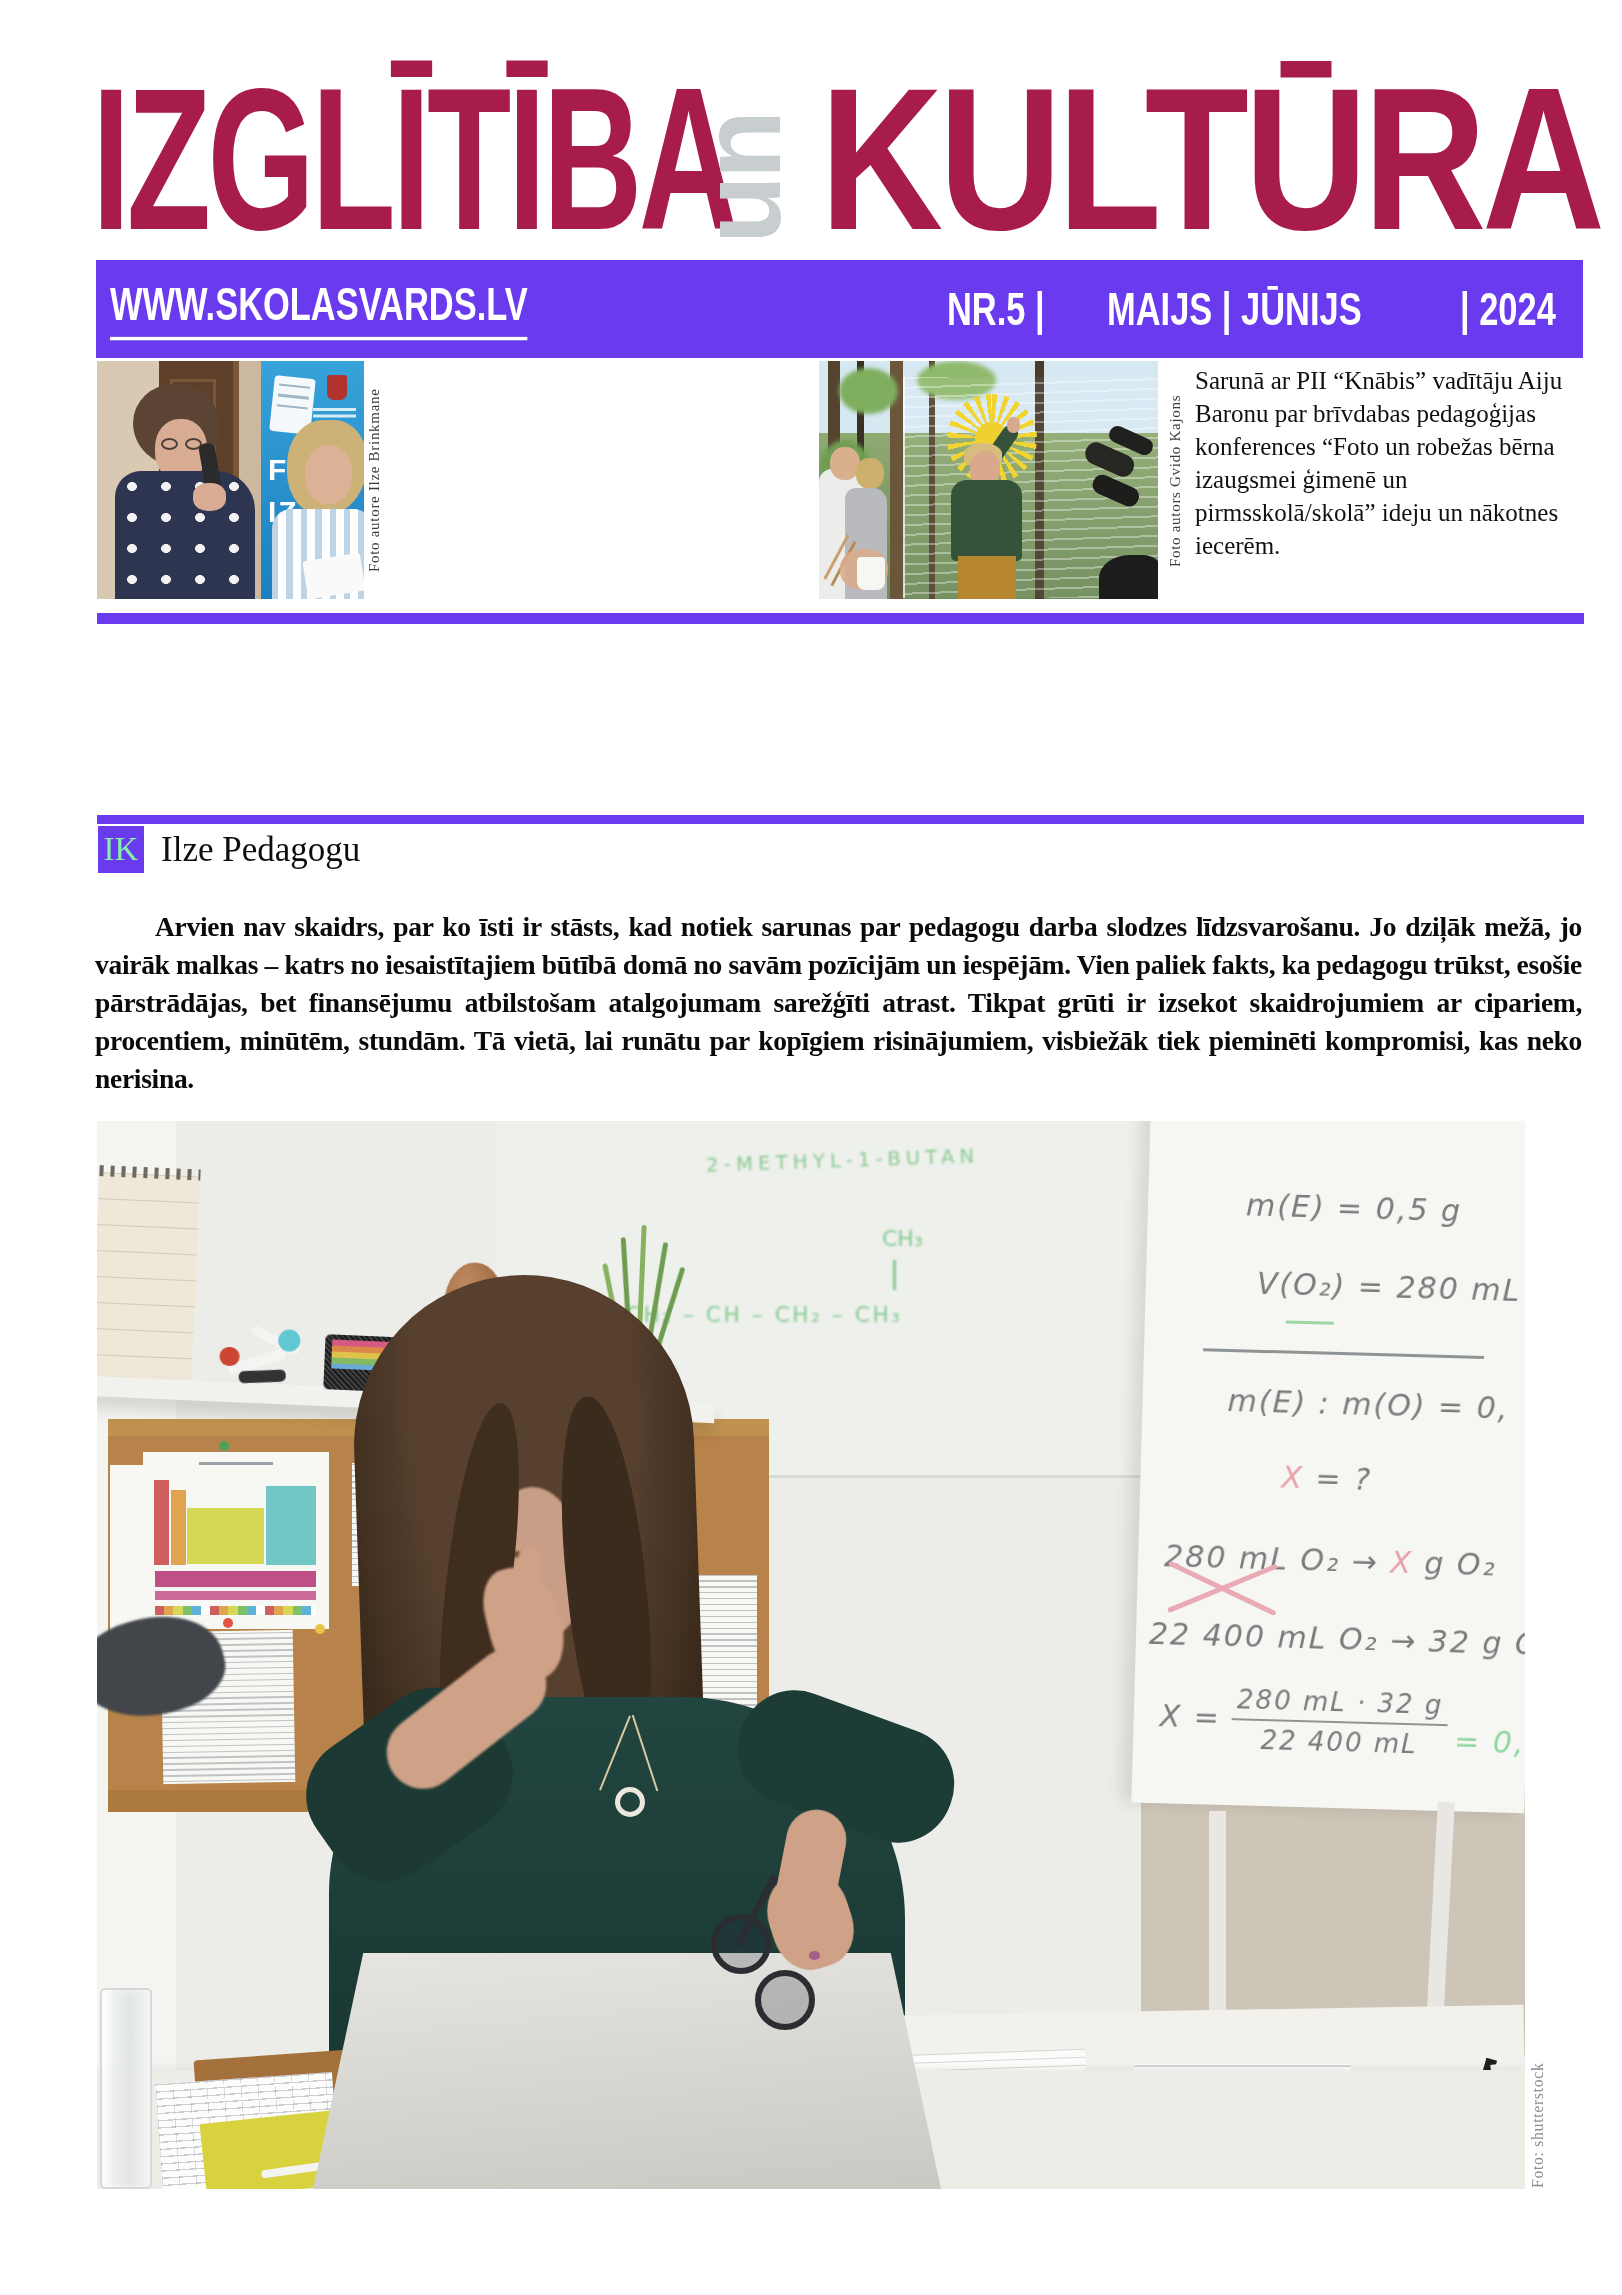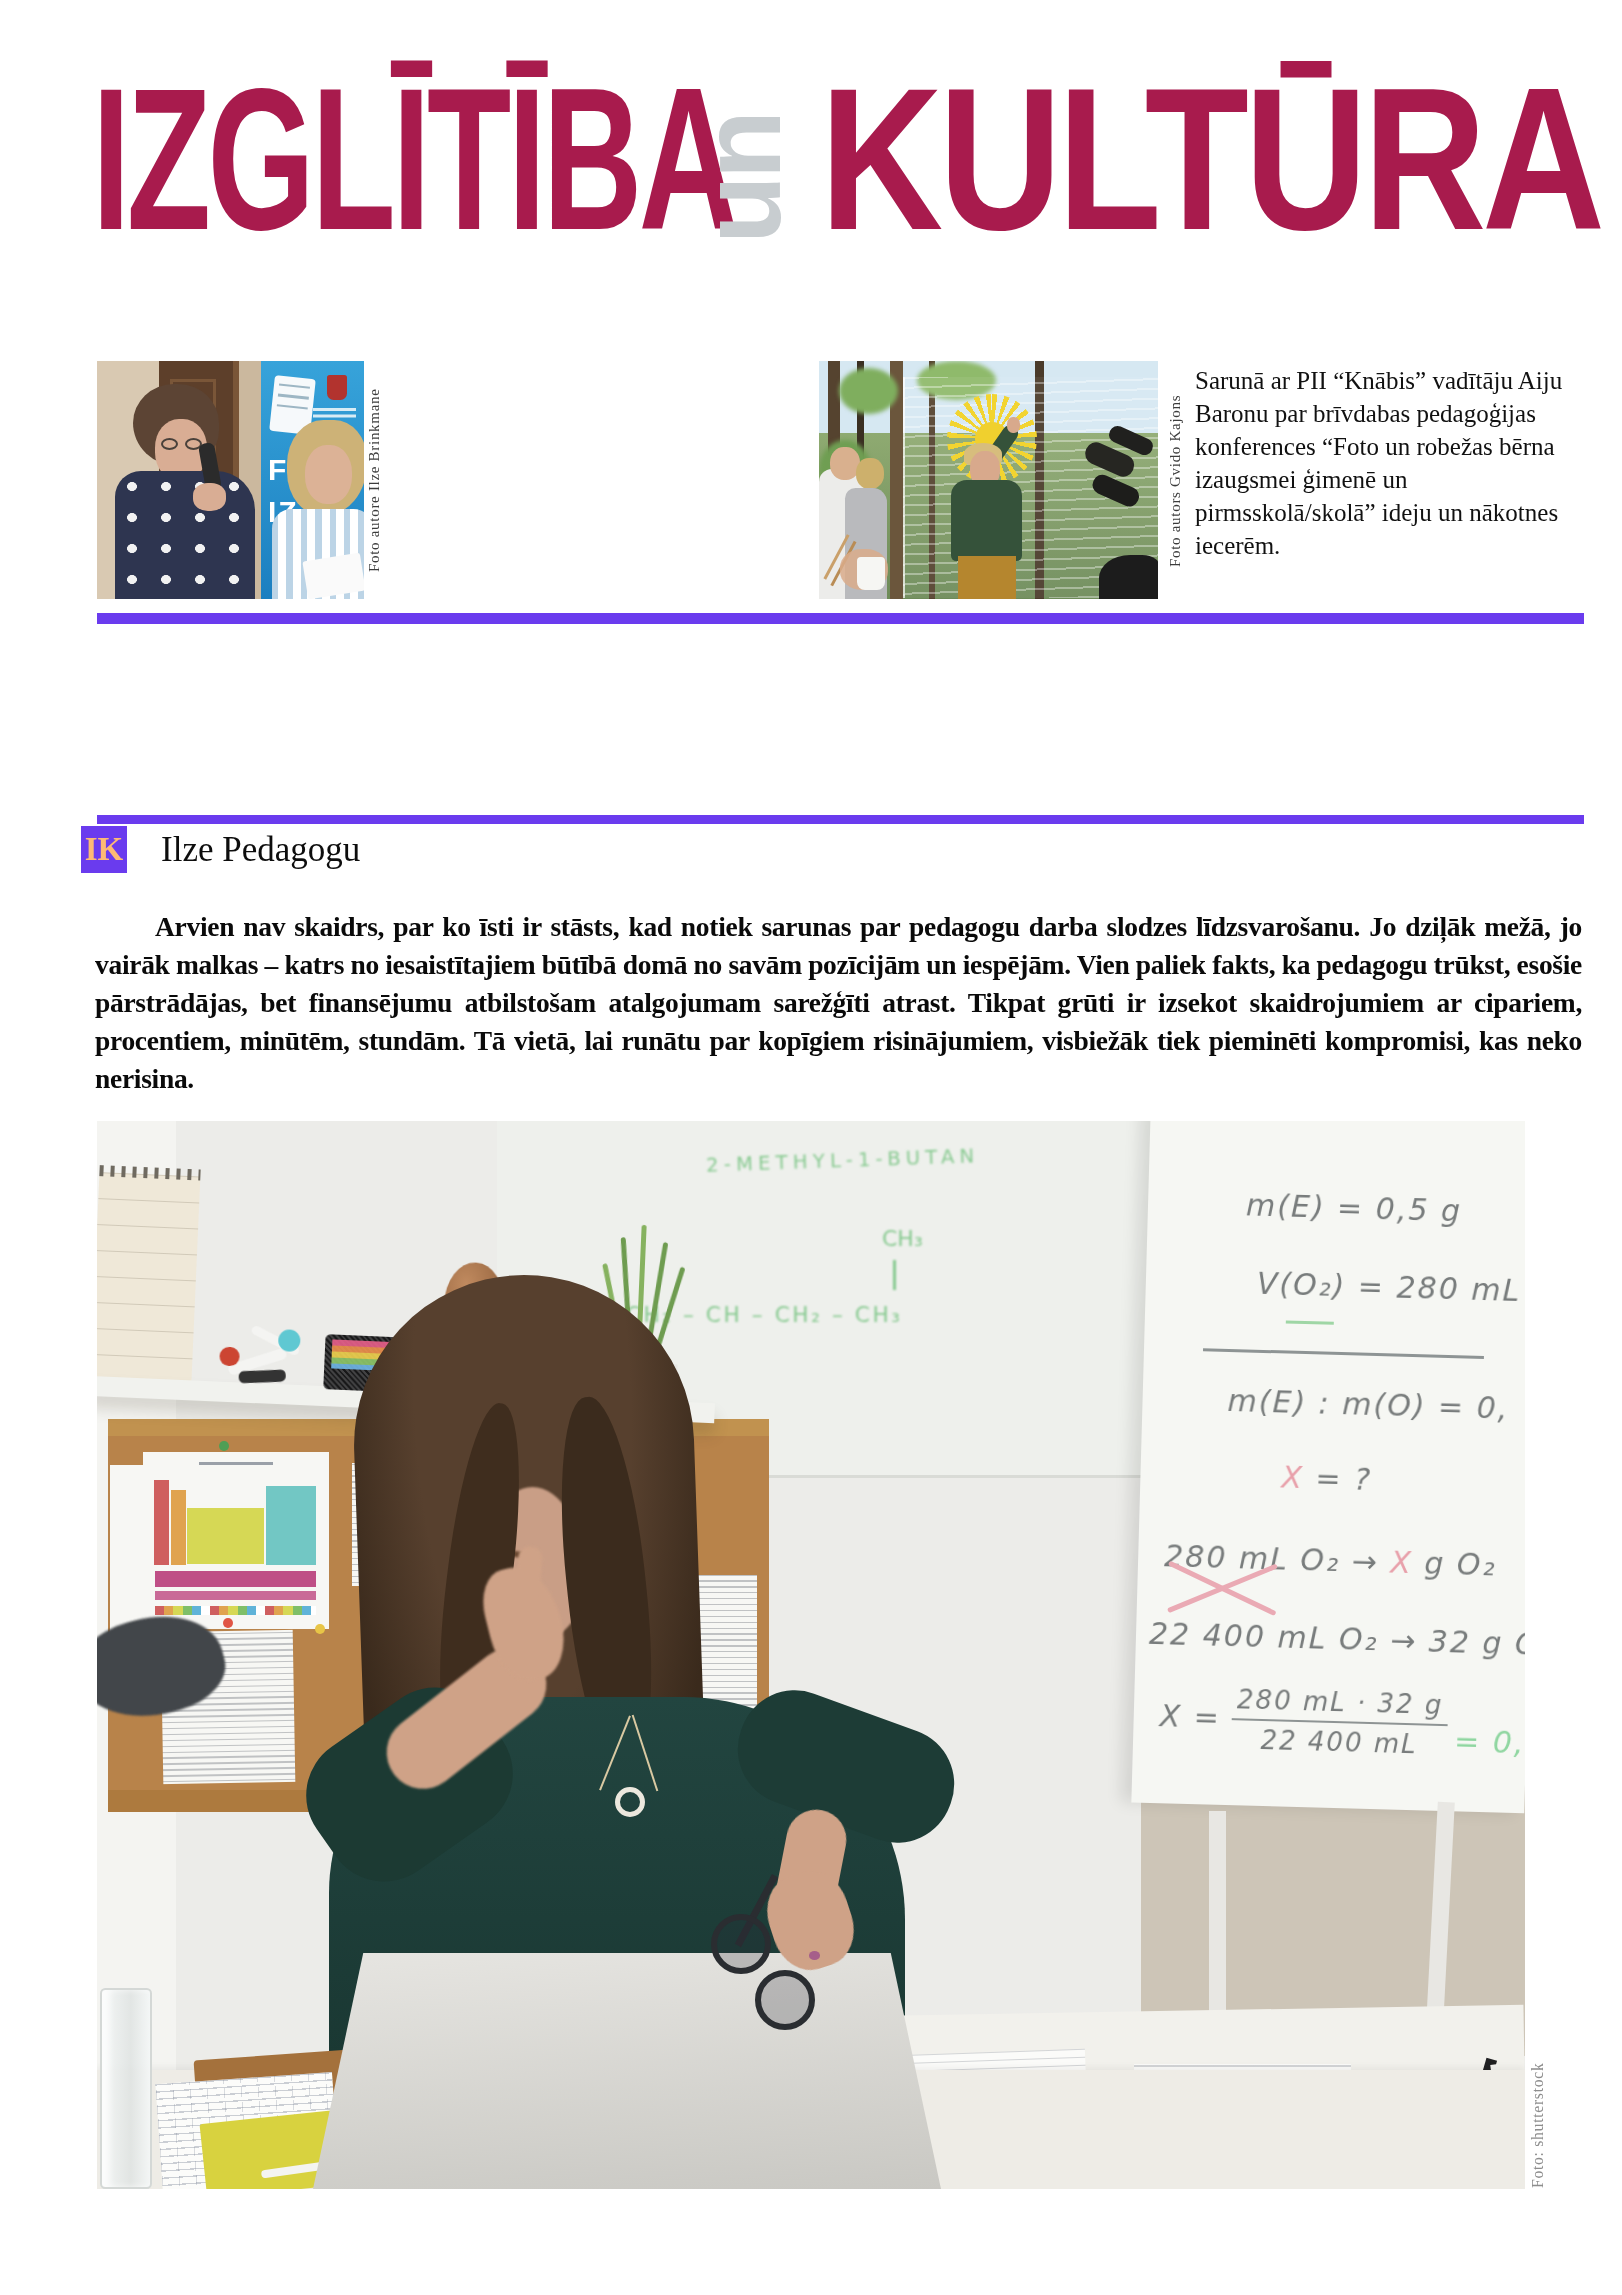--- a/index.html
+++ b/index.html
@@ -90,23 +90,23 @@
   .t2branch { left:289px;top:71px;width:46px;height:17px;background:#20201e;border-radius:7.9px;transform:rotate(24deg);
               box-shadow:-11.8px 26px 0 2.6px #262622, 6.5px 52px 0 1.3px #1d1d1b; }
   .t2dark { left:280px;top:194px;width:62px;height:46px;background:#1c1c1c;border-radius:50% 30% 0 0; }
 
   
   .div1 { left:97px; top:613px; width:1487px; height:11px; background:#6A3BEE; }
   .div2 { left:97px; top:815px; width:1487px; height:9.2px; background:#6A3BEE; }
   .headline { position:absolute; left:68px; top:620px; width:1487px; text-align:center; color:#2F6B69;
               font-family:"Liberation Serif",serif; font-weight:400; font-size:83px; line-height:94px; }
   .headline span { display:inline-block; transform:scaleX(0.84); white-space:nowrap; }
-  .ikbox { left:81px; top:826px; width:46px; height:47px; background:#6A3BEE; color:#fdba74;
+  .ikbox { left:98px; top:826px; width:46px; height:47px; background:#6A3BEE; color:#86efac;
            display:flex; align-items:center; justify-content:center;
-           font-family:"Liberation Serif",serif; font-weight:700; font-size:33px; }
+           font-family:"Liberation Serif",serif; font-weight:400; font-size:33px; }
   .author { left:161px; top:826px; height:47px; display:flex; align-items:center;
             font-family:"Liberation Serif",serif; font-size:35px; color:#0d0d0d; }
 
   
   .lead { position:absolute; left:95px; top:908px; width:1487px; height:196px; overflow:hidden;
           font-family:"Liberation Serif",serif; font-weight:700; font-size:27.5px; line-height:38px;
           letter-spacing:-0.3px; word-spacing:-1.3px; text-align:justify; text-indent:60px; color:#0a0a0a; }
 
   
   .photo { position:absolute; left:97px; top:1121px; width:1428px; height:1068px; overflow:hidden; background:#ecece9; }
@@ -246,20 +246,26 @@
 <div class="page">
 
   <header class="masthead">
     <span class="mh-word mh1">IZGLĪTĪBA</span>
     <span class="mh-un-box">
         <span>un</span>
       </span>
     <span class="mh-word mh2">KULTŪRA</span>
   </header>
 
+  <div class="infobar">
+    <span class="seg ib-site">WWW.SKOLASVARDS.LV</span>
+    <span class="seg ib-nr">NR.5 |</span>
+    <span class="seg ib-months">MAIJS | JŪNIJS</span>
+    <span class="seg ib-year">| 2024</span>
+  </div>
 
   <div class="tphoto t1photo">
     <div class="abs t1wall2"></div>
     <div class="abs t1door"></div>
     <div class="abs t1doorpanel"></div>
     <div class="abs t1banner"></div>
     <div class="abs t1doc">
         <i></i>
         <i></i>
         <i></i>

